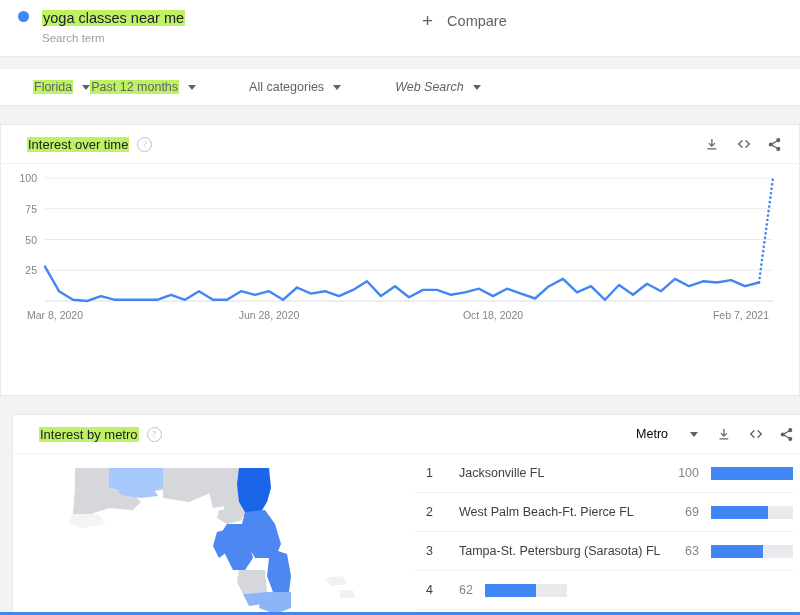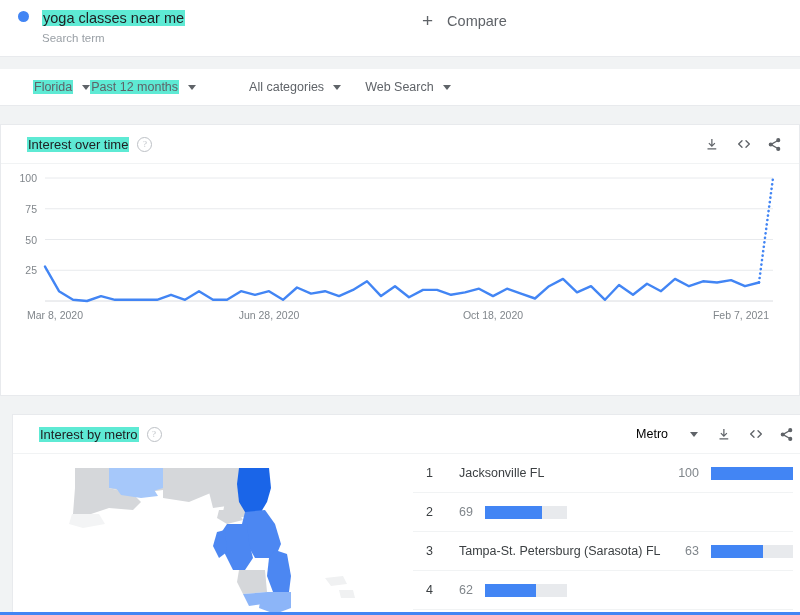--- a/index.html
+++ b/index.html
@@ -14,21 +14,21 @@
     height: 615px;
     position: relative;
     background: #f1f3f4;
     overflow: hidden;
   }
   .card {
     background: #ffffff;
     border: 1px solid #e8eaed;
     box-sizing: border-box;
   }
-  .hl { background: #5eead4; padding: 0 1px; }
+  .hl { background: #bef264; padding: 0 1px; }
 
   
   #query-card {
     position: absolute;
     left: 0; top: 0;
     width: 800px; height: 57px;
     display: flex;
     border-top: none;
     border-left: none;
     border-right: none;
@@ -93,21 +93,21 @@
   .filter {
     display: flex;
     align-items: center;
     gap: 9px;
     font-size: 12.5px;
     color: #5f6368;
   }
   #filter-region { margin-left: 33px; }
   #filter-time { }
   #filter-category { margin-left: 53px; justify-content: space-between; }
-  #filter-search { margin-left: 24px; }
+  #filter-search { margin-left: 54px; font-style: italic; }
   .caret {
     width: 0; height: 0;
     border-left: 4.5px solid transparent;
     border-right: 4.5px solid transparent;
     border-top: 5px solid #5f6368;
     display: inline-block;
   }
 
   
   .section-head {
@@ -395,20 +395,21 @@
           <div class="metro-row">
             <div class="metro-rank">1</div>
             <div class="metro-name">Jacksonville FL</div>
             <div class="metro-value">100</div>
             <div class="metro-bar-track">
               <div class="metro-bar-fill" style="width: 100%;"></div>
             </div>
           </div>
           <div class="metro-row">
             <div class="metro-rank">2</div>
+            <div class="metro-name">West Palm Beach-Ft. Pierce FL</div>
             <div class="metro-value">69</div>
             <div class="metro-bar-track">
               <div class="metro-bar-fill" style="width: 69%;"></div>
             </div>
           </div>
           <div class="metro-row">
             <div class="metro-rank">3</div>
             <div class="metro-name">Tampa-St. Petersburg (Sarasota) FL</div>
             <div class="metro-value">63</div>
             <div class="metro-bar-track">

